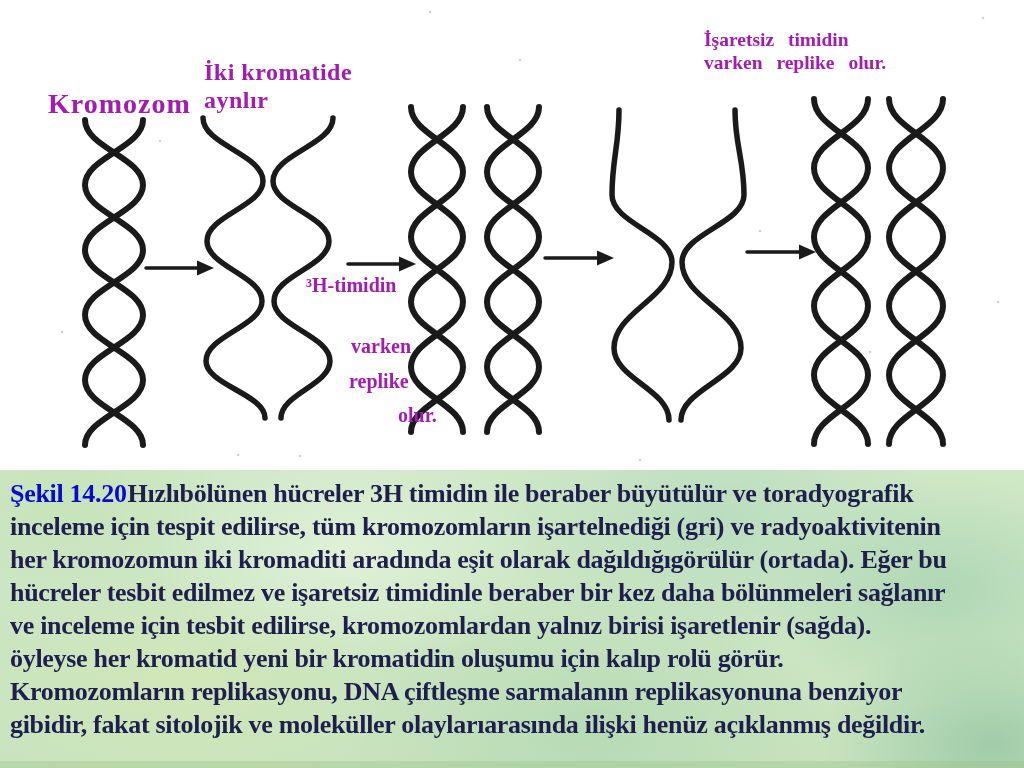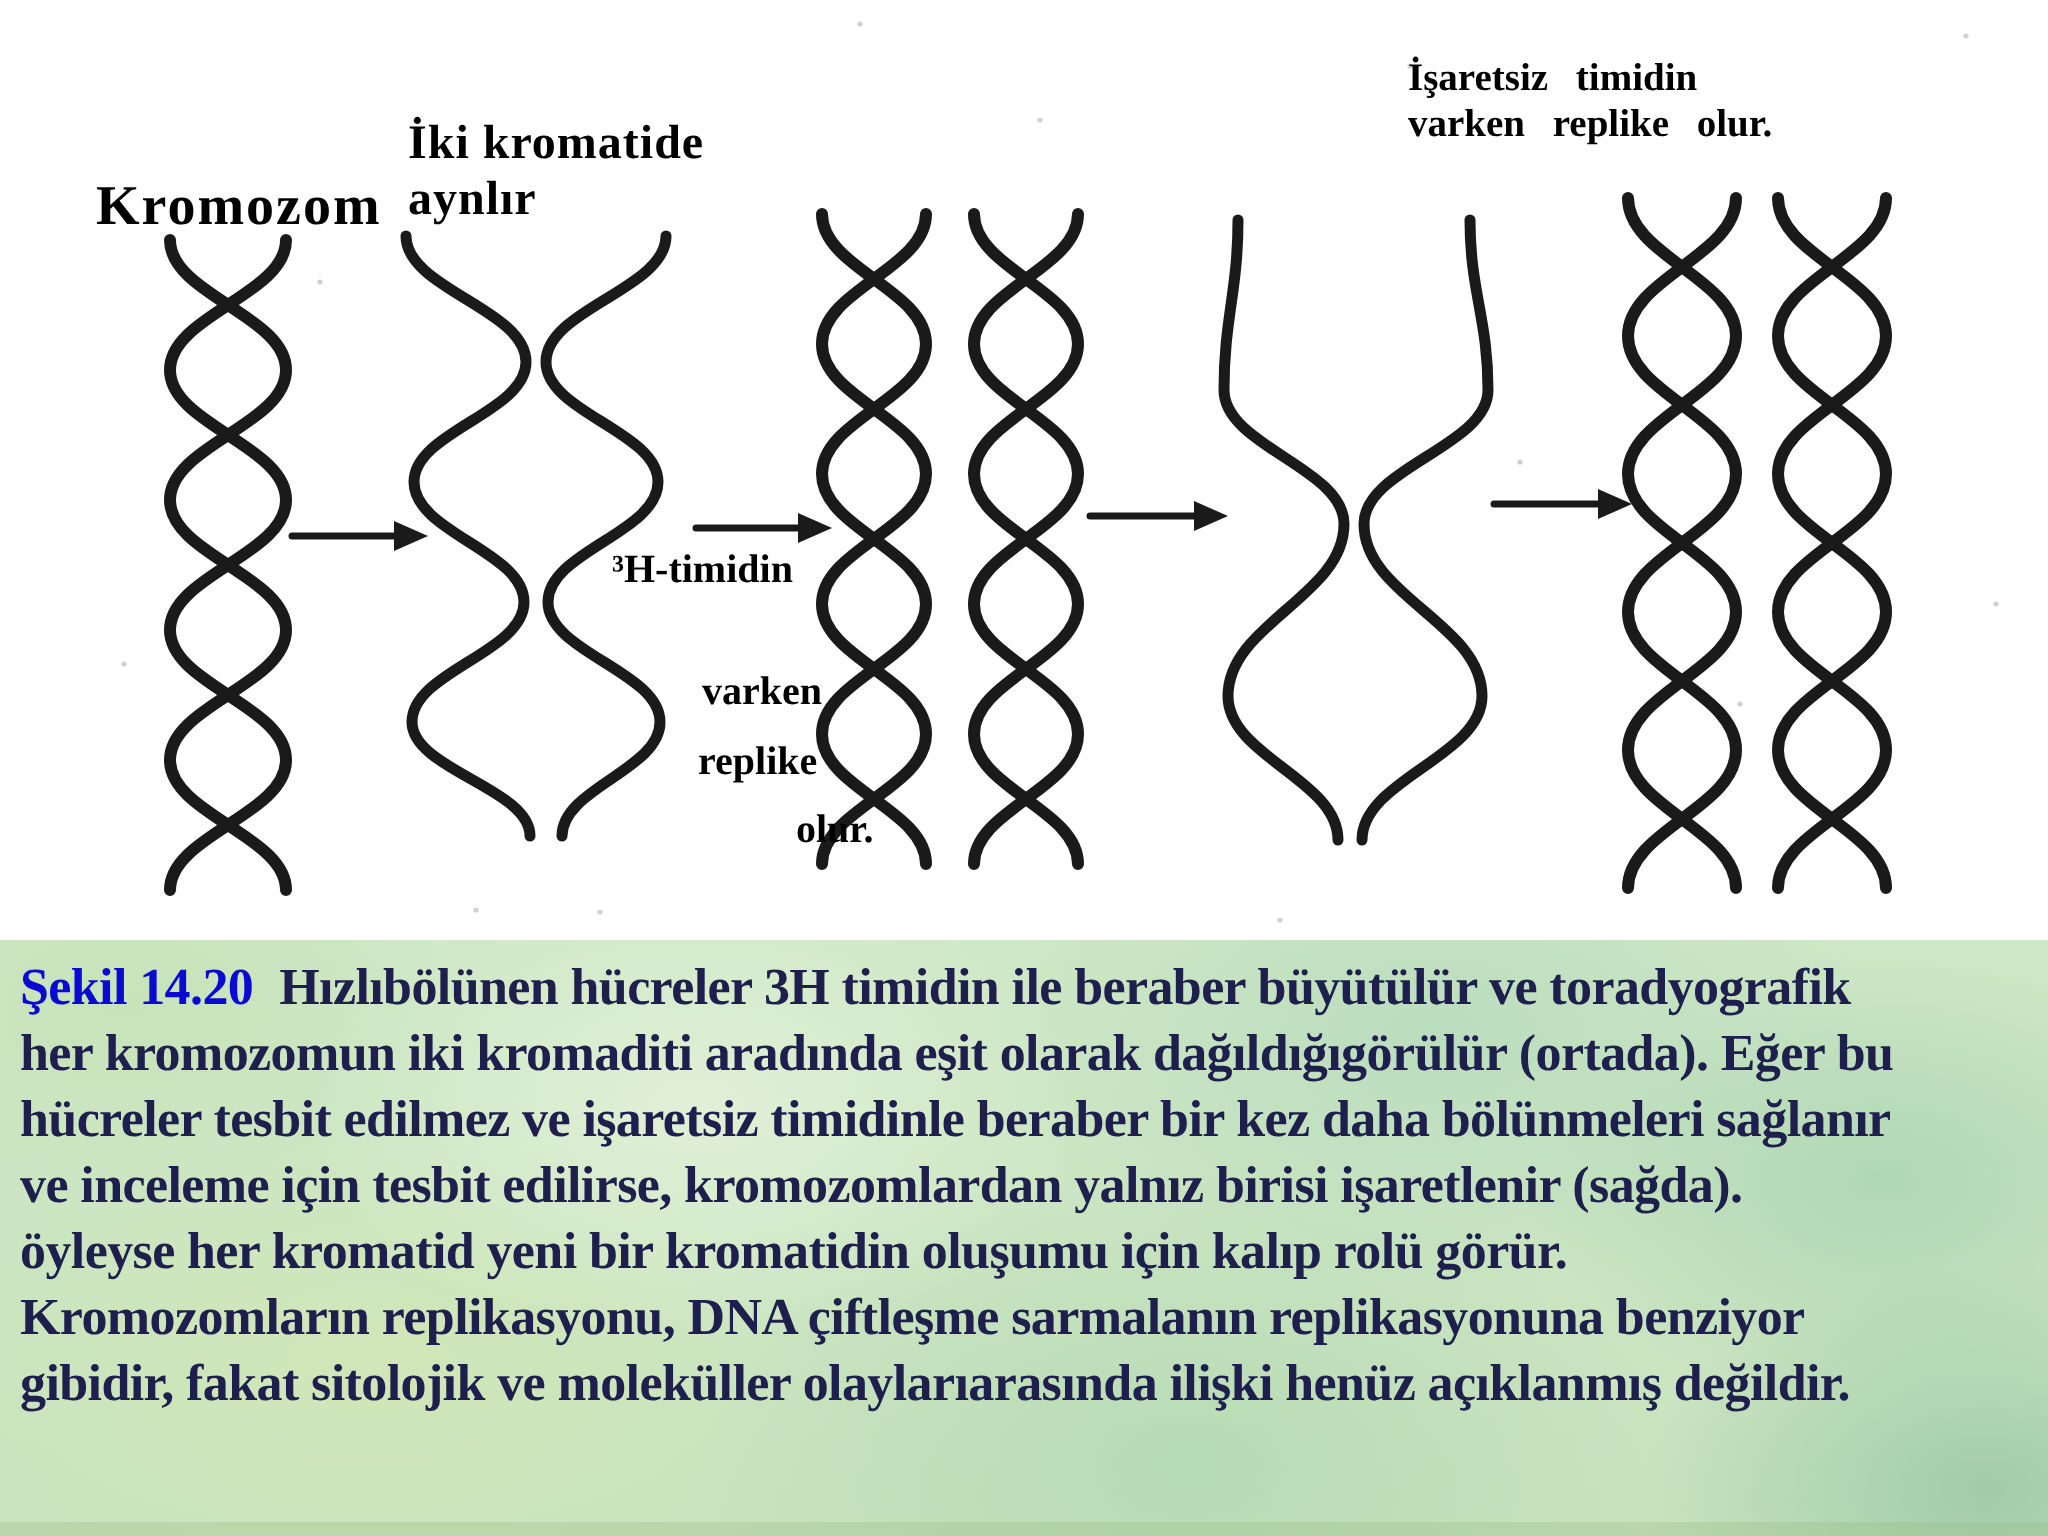--- a/index.html
+++ b/index.html
@@ -5,21 +5,21 @@
   html,body{margin:0;padding:0;background:#888;}
   .slide{
     position:relative;width:1024px;height:768px;overflow:hidden;
     background:#ffffff;font-family:"Liberation Serif",serif;
   }
   .diagram-panel{
     position:absolute;left:0;top:0;width:1024px;height:470px;background:#ffffff;
   }
   .diagram-panel svg{position:absolute;left:0;top:0;}
   .dlabel{
-    position:absolute;color:#000000;font-weight:700;line-height:1.18;
+    position:absolute;color:#a21caf;font-weight:700;line-height:1.18;
     white-space:nowrap;font-family:"Liberation Serif",serif;
   }
   .lbl-kromozom{left:48px;top:87px;font-size:28px;letter-spacing:1px;}
   .lbl-iki{left:204px;top:58px;font-size:24px;letter-spacing:0.5px;}
   .lbl-isaretsiz{left:704px;top:28px;font-size:19.5px;word-spacing:9px;}
   .lbl-h3-1{left:306px;top:274px;font-size:20px;}
   .lbl-h3-2{left:351px;top:335px;font-size:20px;}
   .lbl-h3-3{left:349px;top:370px;font-size:20px;}
   .lbl-h3-4{left:359px;top:404px;font-size:20px;margin-left:39px;}
   .caption-area{
@@ -34,21 +34,21 @@
       radial-gradient(340px 210px at 58% 88%, rgba(168,212,172,0.55), rgba(168,212,172,0) 72%),
       radial-gradient(230px 150px at 97% 92%, rgba(134,188,154,0.60), rgba(134,188,154,0) 75%),
       linear-gradient(#cfe8c6, #c8e3be);
   }
   .caption-inner{padding:7px 0 0 10px;}
   .cap-line{
     white-space:nowrap;font-weight:700;font-size:26px;line-height:33px;
     color:#1f1f4e;letter-spacing:-0.3px;
     font-family:"Liberation Serif",serif;
   }
-  .fig-num{color:#0a0ad0;margin-right:13px;}
+  .fig-num{color:#0a0ad0;margin-right:1px;}
 </style>
 </head>
 <body>
 
 <div class="slide">
 
   <div class="diagram-panel">
     <svg id="diagram-svg" width="1024" height="470" viewBox="0 0 1024 470">
         <path d="M 85 120 C 85 147.3 143 157.7 143 185 C 143 212.3 85 222.7 85 250 C 85 277.3 143 287.7 143 315 C 143 342.3 85 352.7 85 380 C 85 407.3 143 417.7 143 445" fill="none" stroke="#1a1a1a" stroke-width="6" stroke-linecap="round"></path>
         <path d="M 143 120 C 143 147.3 85 157.7 85 185 C 85 212.3 143 222.7 143 250 C 143 277.3 85 287.7 85 315 C 85 342.3 143 352.7 143 380 C 143 407.3 85 417.7 85 445" fill="none" stroke="#1a1a1a" stroke-width="6" stroke-linecap="round"></path>
@@ -102,20 +102,21 @@
     <div class="dlabel lbl-h3-2">varken</div>
     <div class="dlabel lbl-h3-3">replike</div>
     <div class="dlabel lbl-h3-4">olur.</div>
   </div>
 
   <div class="caption-area">
     <div class="caption-inner">
       <div class="cap-line">
         <span class="fig-num">Şekil 14.20</span><span>Hızlıbölünen hücreler 3H timidin ile beraber büyütülür ve toradyografik</span>
       </div>
+      <div class="cap-line">inceleme için tespit edilirse, tüm kromozomların işartelnediği (gri) ve radyoaktivitenin</div>
       <div class="cap-line">her kromozomun iki kromaditi aradında eşit olarak dağıldığıgörülür (ortada). Eğer bu</div>
       <div class="cap-line">hücreler tesbit edilmez ve işaretsiz timidinle beraber bir kez daha bölünmeleri sağlanır</div>
       <div class="cap-line">ve inceleme için tesbit edilirse, kromozomlardan yalnız birisi işaretlenir (sağda).</div>
       <div class="cap-line">öyleyse her kromatid yeni bir kromatidin oluşumu için kalıp rolü görür.</div>
       <div class="cap-line">Kromozomların replikasyonu, DNA çiftleşme sarmalanın replikasyonuna benziyor</div>
       <div class="cap-line">gibidir, fakat sitolojik ve moleküller olaylarıarasında ilişki henüz açıklanmış değildir.</div>
     </div>
   </div>
 
 </div>

